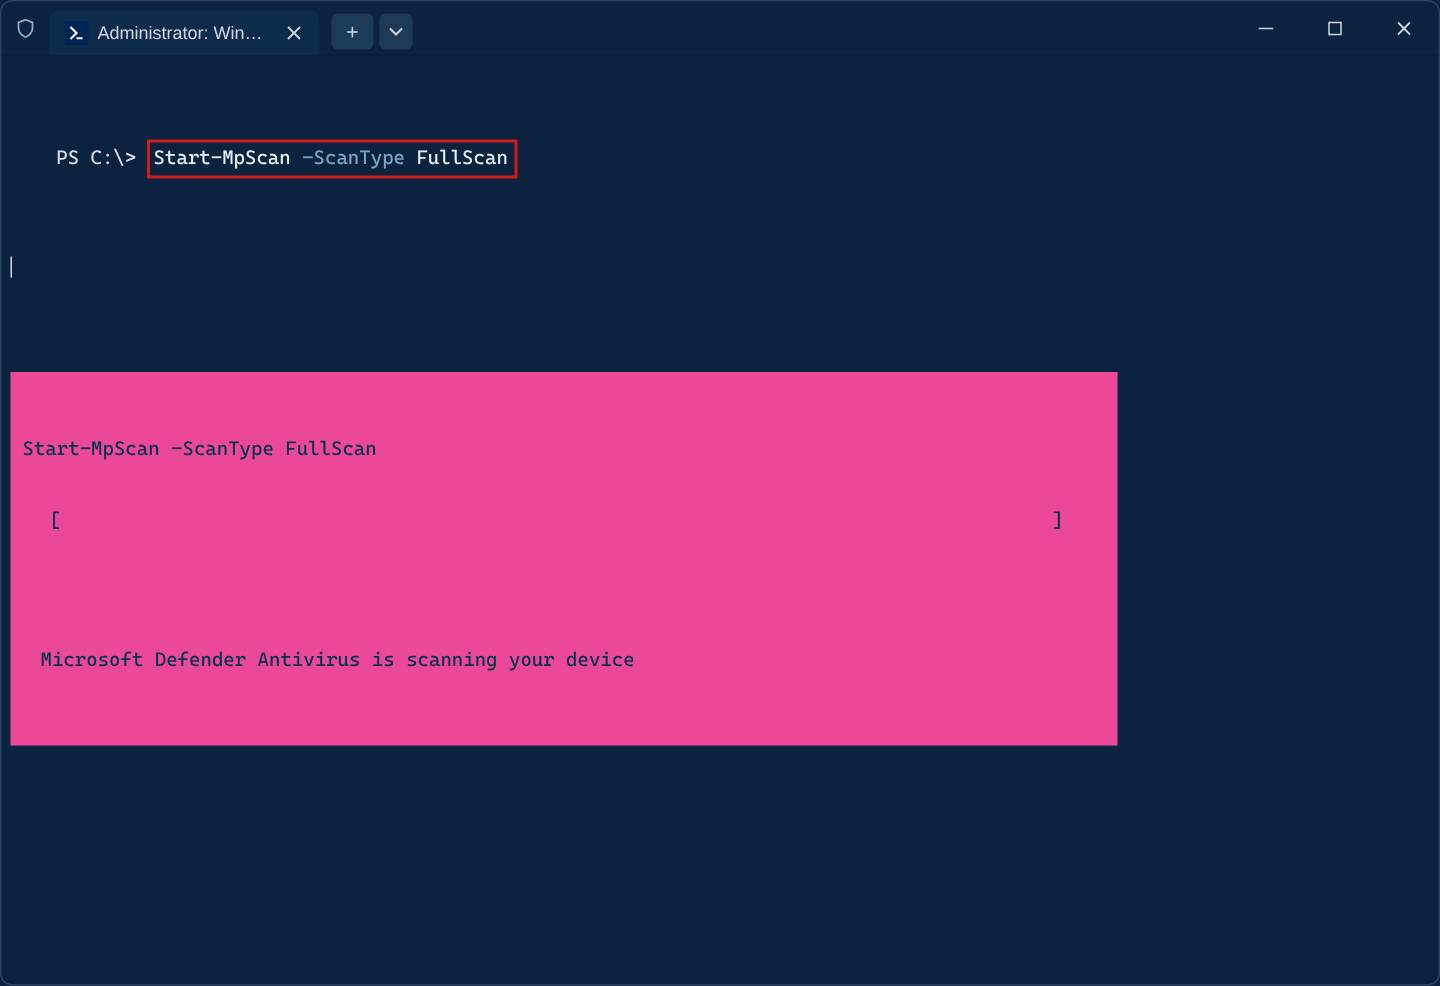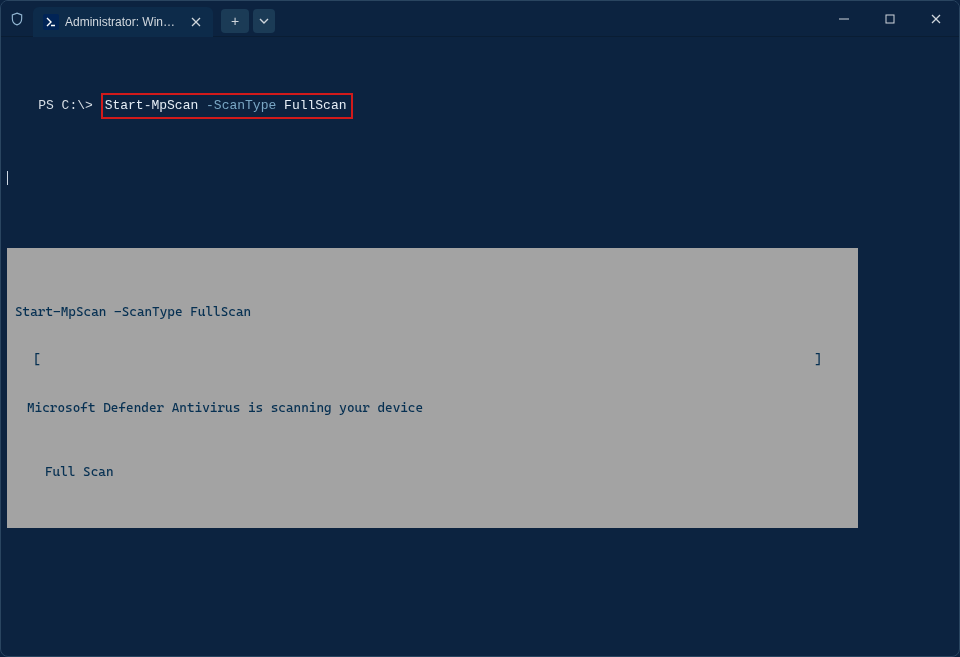--- a/index.html
+++ b/index.html
@@ -108,54 +108,53 @@
   }
   .terminal {
     padding: 4px 6px;
     color: #b5c0cb;
     white-space: pre;
   }
   .prompt-line {
     line-height: 20px;
     margin-top: 2px;
     position: relative;
-    font-family: Liberation Mono, monospace;
   }
   .prompt { color: #d7dee5; }
   .hlbox {
     border: 2px solid #d11a1a;
     padding: 1px 4px 1px 2px;
     display: inline-block;
   }
   .cmd1 { color: #e6eef6; }
   .param { color: #7aa7c5; }
   .arg { color: #e6eef6; }
   .cursor {
     display: block;
     width: 7px;
     height: 14px;
     background: transparent;
     border-left: 1px solid #cfd8e2;
     margin-top: 2px;
   }
   .progress-panel {
     margin-top: 18px;
-    background: #a3a3a3;
+    background: #ec4899;
     color: #063052;
-    padding: 24px 6px 16px 8px;
+    padding: 12px 6px 16px 8px;
     line-height: 16px;
-    width: 851px;
+    width: 738px;
   }
   .pp-line1 { }
   .pp-line2 { padding-left: 18px; }
   .pp-bar { display: flex; padding-left: 18px; }
   .pp-bar-open { }
   .pp-bar-space { flex: 1; }
   .pp-bar-close { padding-right: 30px; }
-  .pp-line4 { padding-left: 12px; }
+  .pp-line4 { padding-left: 12px; margin-top: 45px; }
   .pp-line5 { padding-left: 30px; }
   .pp-line6 { padding-left: 30px; margin-top: 16px; }
 </style>
 </head>
 <body>
 
 <div class="titlebar">
   <span class="app-icon">
     <svg width="14" height="14" viewBox="0 0 24 24">
         <path fill="none" stroke="#8fb3cf" stroke-width="2" d="M12 2l8 3v6c0 5-3.5 9.5-8 11-4.5-1.5-8-6-8-11V5l8-3z"></path>
@@ -212,15 +211,14 @@
   <span class="cursor"></span>
 
   <div class="progress-panel">
     <div class="pp-line1">Start-MpScan -ScanType FullScan</div>
     <div class="pp-bar">
       <span class="pp-bar-open">[</span>
       <span class="pp-bar-space"></span>
       <span class="pp-bar-close">]</span>
     </div>
     <div class="pp-line4">Microsoft Defender Antivirus is scanning your device</div>
-    <div class="pp-line6">Full Scan</div>
   </div>
 </div>
 
 </body></html>

